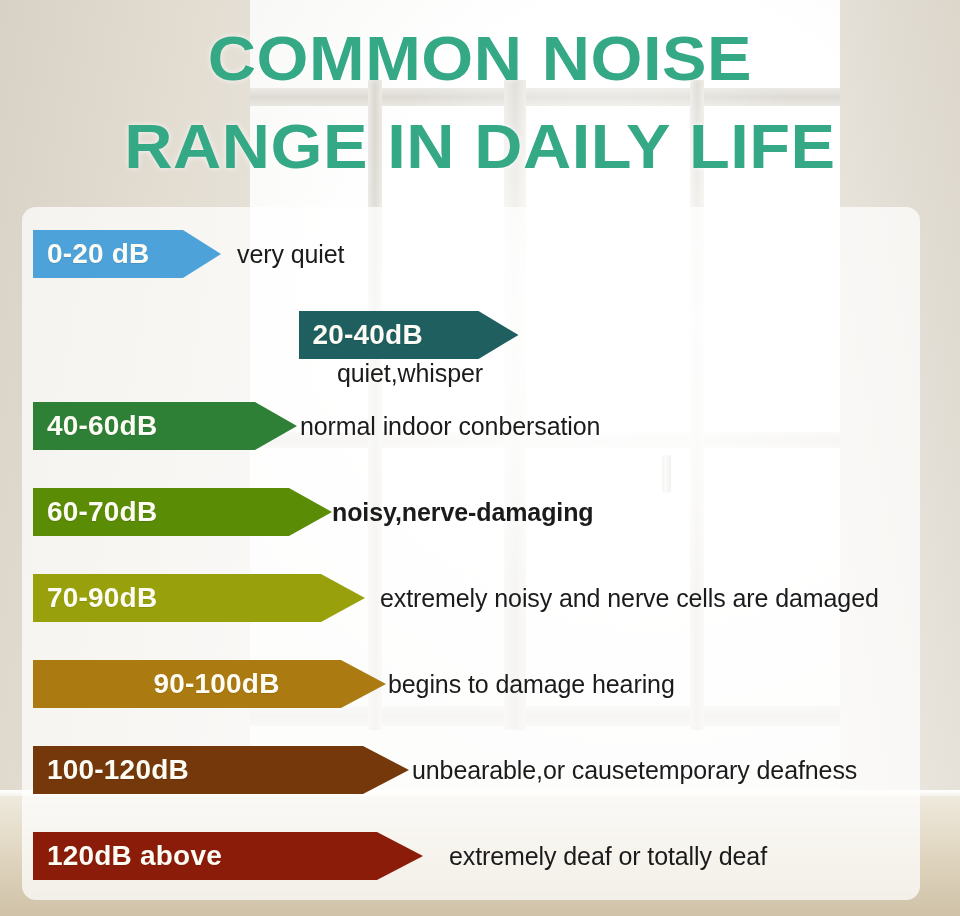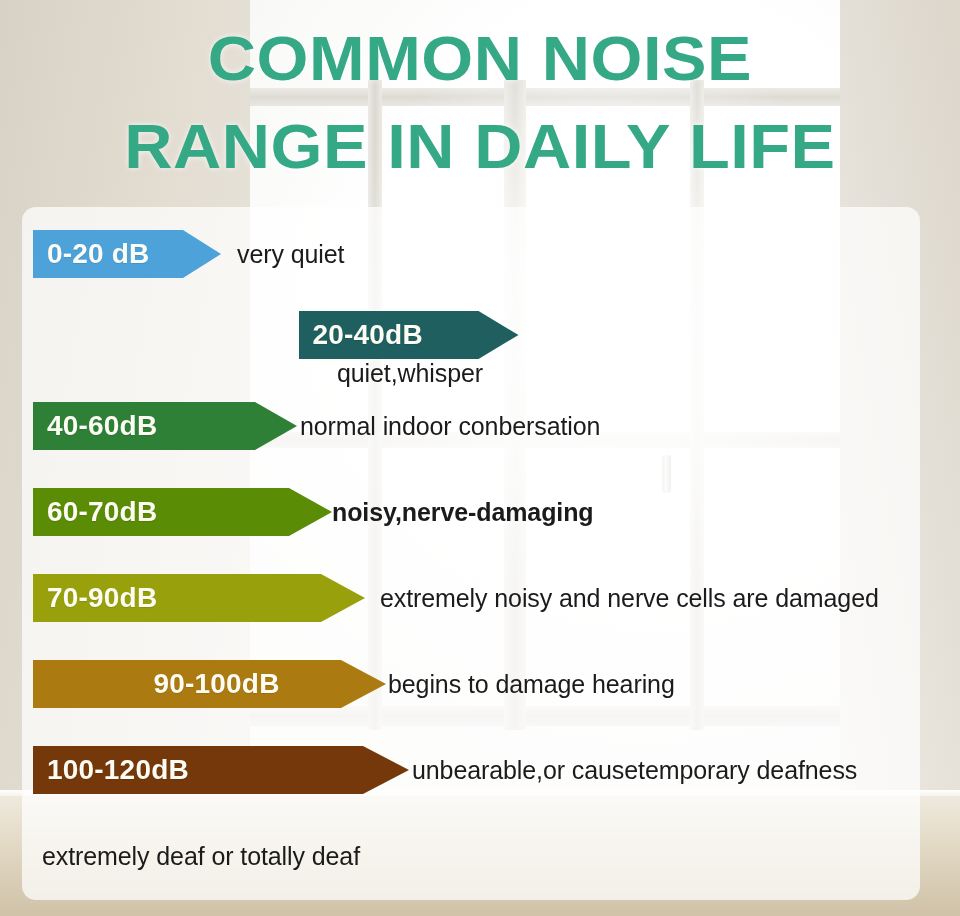--- a/index.html
+++ b/index.html
@@ -239,17 +239,21 @@
         <div class="desc" style="margin-left: 2px;">begins to damage hearing</div>
       </div>
       <div class="row" style="top: 534px; left: 33px; width: 927px;">
         <div class="arrow" style="width: 376px;">
           <div class="arrow-body" style="background: rgb(116, 56, 10); clip-path: polygon(0% 0%, 87.766% 0%, 100% 50%, 87.766% 100%, 0% 100%);"></div>
           <span class="arrow-label">100-120dB</span>
         </div>
         <div class="desc" style="margin-left: 3px;">unbearable,or causetemporary deafness</div>
       </div>
       <div class="row" style="top: 620px; left: 33px; width: 927px;">
-        <div class="desc" style="margin-left: 9px;">extremely deaf or totally deaf</div>
+        <div class="arrow" style="width: 390px;">
+          <div class="arrow-body" style="background: rgb(140, 28, 10); clip-path: polygon(0% 0%, 88.2051% 0%, 100% 50%, 88.2051% 100%, 0% 100%);"></div>
+          <span class="arrow-label">120dB above</span>
+        </div>
+        <div class="desc" style="margin-left: 26px;">extremely deaf or totally deaf</div>
       </div>
     </div>
 
 </div>
 
 </body></html>

